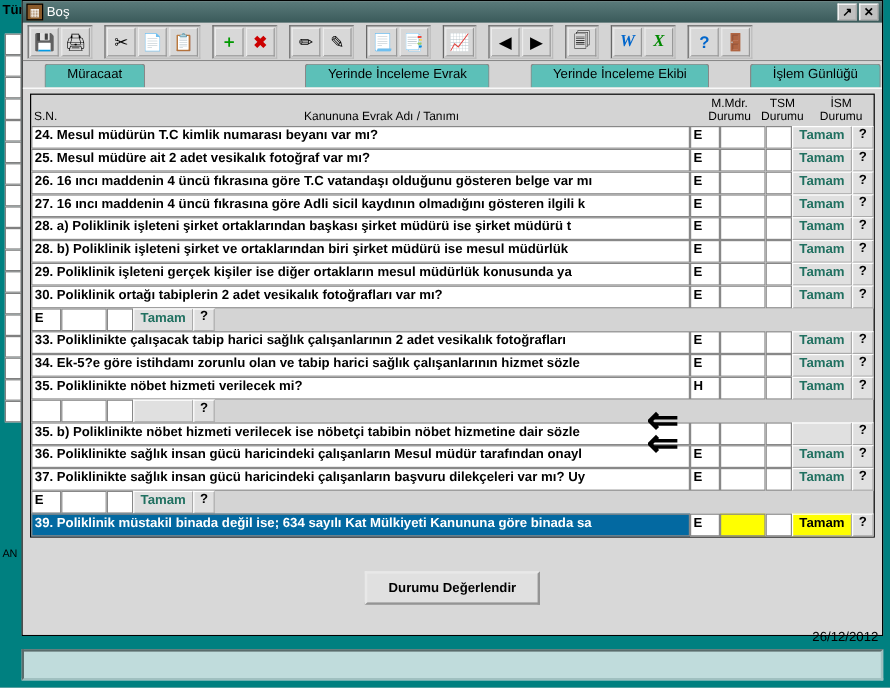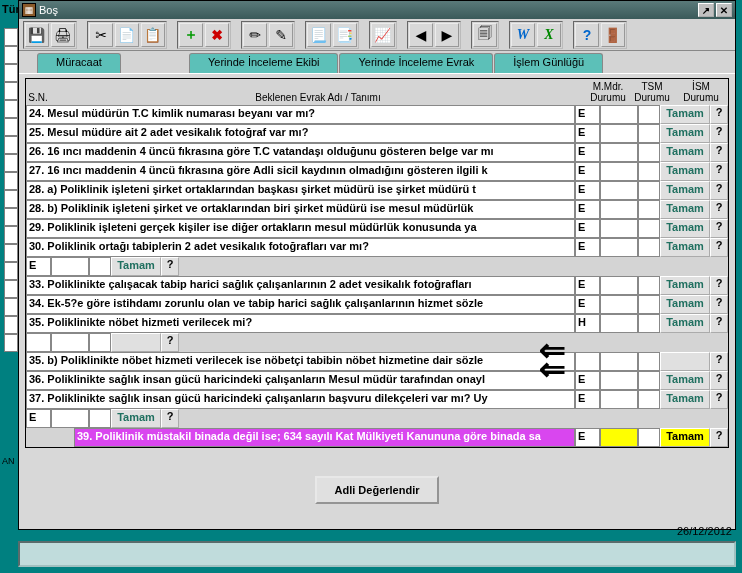--- a/index.html
+++ b/index.html
@@ -108,20 +108,21 @@
   }
   .tsep { width: 6px; }
   .tgroup { border: 1px inset #bbb; display: flex; padding: 1px; gap: 2px; }
   .tabbar {
     display: flex;
     height: 22px;
     background: #d4d4d4;
     padding-left: 18px;
     padding-top: 2px;
     gap: 0;
+    justify-content: space-between;
   }
   .tab {
     border: 1px solid #888;
     border-bottom: none;
     background: #5cc0b8;
     padding: 2px 18px;
     font-size: 11px;
     color: #000;
     cursor: pointer;
     border-radius: 3px 3px 0 0;
@@ -165,23 +166,22 @@
     background: #fff;
     border: 1px solid #888;
     border-top: 1px solid #888;
     padding: 1px 2px;
     white-space: nowrap;
     overflow: hidden;
     font-weight: bold;
     font-size: 11px;
   }
   .row.selected .desc {
-    background: #d946ef;
+    background: #0369a1;
     color: #fff;
-    margin-left: 48px;
   }
   .row .s1, .row .s2, .row .s3 {
     background: #fff;
     border: 1px solid #888;
     padding: 1px 2px;
     font-weight: bold;
     font-size: 11px;
   }
   .row .s1 { width: 25px; }
   .row .s2 { width: 38px; }
@@ -318,30 +318,30 @@
     <span class="tsep"></span>
     <div class="tgroup">
       <span class="tbtn" style="color:#06c;font-weight:bold">?</span>
       <span class="tbtn">🚪</span>
     </div>
   </div>
 
   <div class="tabbar">
     <div class="tab">Müracaat</div>
     <div class="tab active">Evrak</div>
+    <div class="tab">Yerinde İnceleme Evrak</div>
     <div class="tab">Yerinde İnceleme Ekibi</div>
-    <div class="tab">Yerinde İnceleme Evrak</div>
     <div class="tab">İşlem Günlüğü</div>
   </div>
 
   <div class="content" style="position: relative;">
     <div class="grid">
       <div class="grid-head">
         <div class="col-sn">S.N.</div>
-        <div class="col-desc">Beklenen Evrak Adı / Tanımı</div>
+        <div class="col-desc">Kanununa Evrak Adı / Tanımı</div>
         <div class="col-s1" style="white-space:pre-line">M.Mdr. Durumu</div>
         <div class="col-s2" style="white-space:pre-line">TSM Durumu</div>
         <div class="col-s3" style="white-space:pre-line">İSM Durumu</div>
       </div>
       <div class="grid-body" id="grid-body">
           <div class="row">
             <div class="desc">24. Mesul müdürün T.C kimlik numarası beyanı var mı?</div>
             <div class="s1">E</div>
             <div class="s2"></div>
             <div class="s3"></div>
@@ -477,21 +477,21 @@
             <div class="desc">39. Poliklinik müstakil binada değil ise; 634 sayılı Kat Mülkiyeti Kanununa göre binada sa</div>
             <div class="s1">E</div>
             <div class="s2"></div>
             <div class="s3"></div>
             <div class="act">Tamam</div>
             <div class="q">?</div>
           </div>
         </div>
     </div>
 
-    <button class="eval-btn">Adli Değerlendir</button>
+    <button class="eval-btn">Durumu Değerlendir</button>
   <div class="arrow-overlay" style="left: 520px; top: 267px; position: absolute;">⇐</div>
       <div class="arrow-overlay" style="left: 520px; top: 286px; position: absolute;">⇐</div>
     </div>
 </div>
 
 <div class="date-label">26/12/2012</div>
 
 <div class="bottom-panel"></div>
 
 </body></html>

